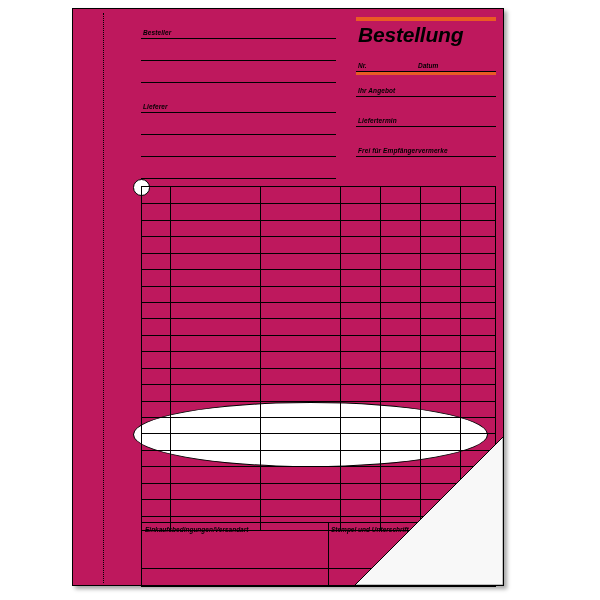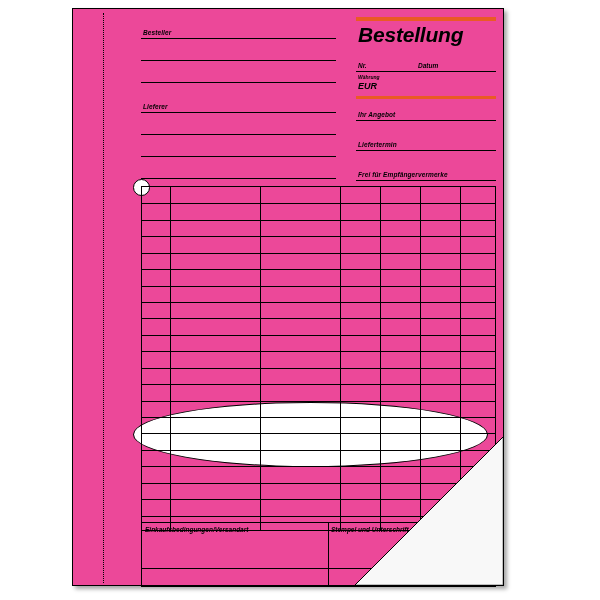--- a/index.html
+++ b/index.html
@@ -21,21 +21,21 @@
     background: #ffffff;
   }
 
   
   .sheet {
     position: absolute;
     left: 72px;
     top: 8px;
     width: 432px;
     height: 578px;
-    background: #ec4899;
+    background: #be185d;
     border: 1px solid #000000;
     box-sizing: border-box;
     box-shadow: 3px 3px 4px rgba(0,0,0,0.35);
   }
 
   
   .perforation {
     position: absolute;
     left: 30px;
     top: 4px;
@@ -225,24 +225,20 @@
       <div class="fieldline"></div>
       <div class="fieldline"></div>
     </div>
 
     <div class="hdr-right">
       <div class="title-rule-top"></div>
       <div class="big-title">Bestellung</div>
       <div class="two-col">
         <span class="c1">Nr.</span>
         <span class="c2">Datum</span>
-      </div>
-      <div class="waehrung">
-        <span class="w-lab">Währung</span>
-        <span class="w-val">EUR</span>
       </div>
       <div class="title-rule-bottom"></div>
       <div class="fieldline">
         <span class="fieldlabel">Ihr Angebot</span>
       </div>
       <div class="gap"></div>
       <div class="fieldline">
         <span class="fieldlabel">Liefertermin</span>
       </div>
       <div class="gap"></div>

